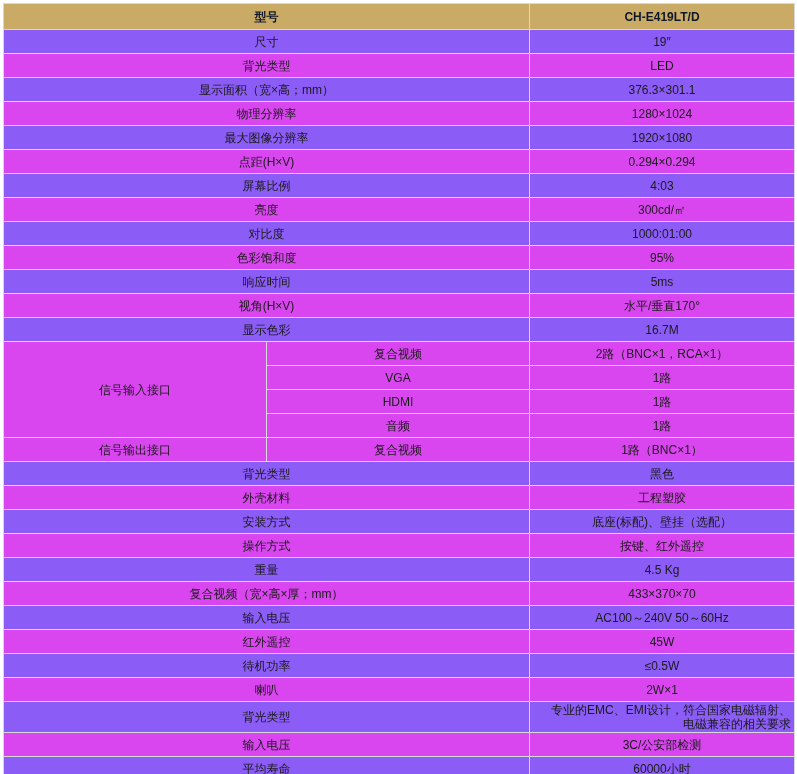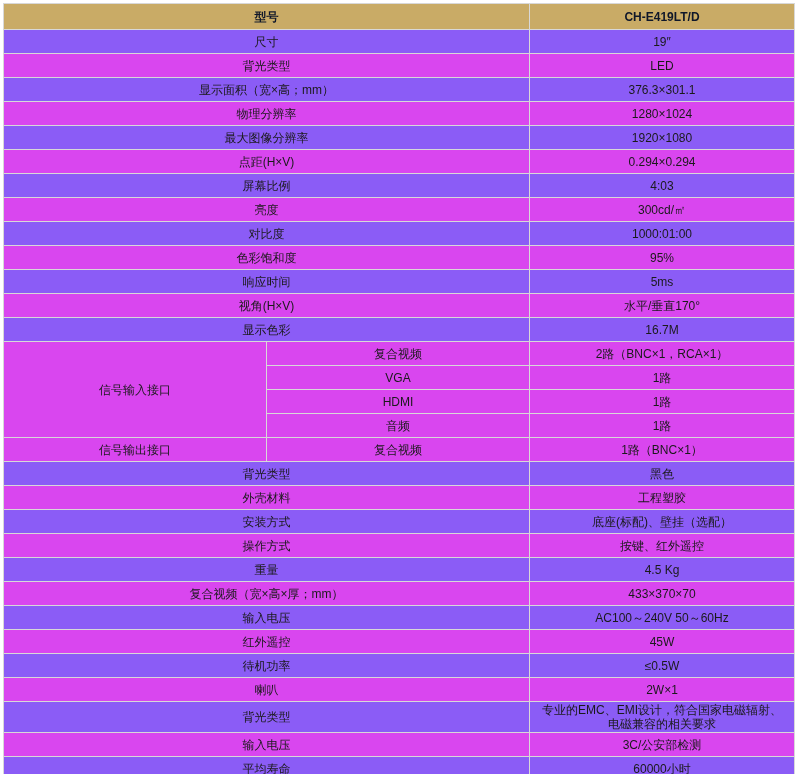--- a/index.html
+++ b/index.html
@@ -44,20 +44,21 @@
     background: #8b5cf6;
   }
   td.label {
     background: inherit;
   }
   td.two-line {
     height: 42px;
   }
   .cell-line {
     display: block;
+    text-align: right;
   }
   td.group-label {
     vertical-align: middle;
     margin-left: 21px;
   }
 </style>
 </head>
 <body>
 
 <table class="spec">

